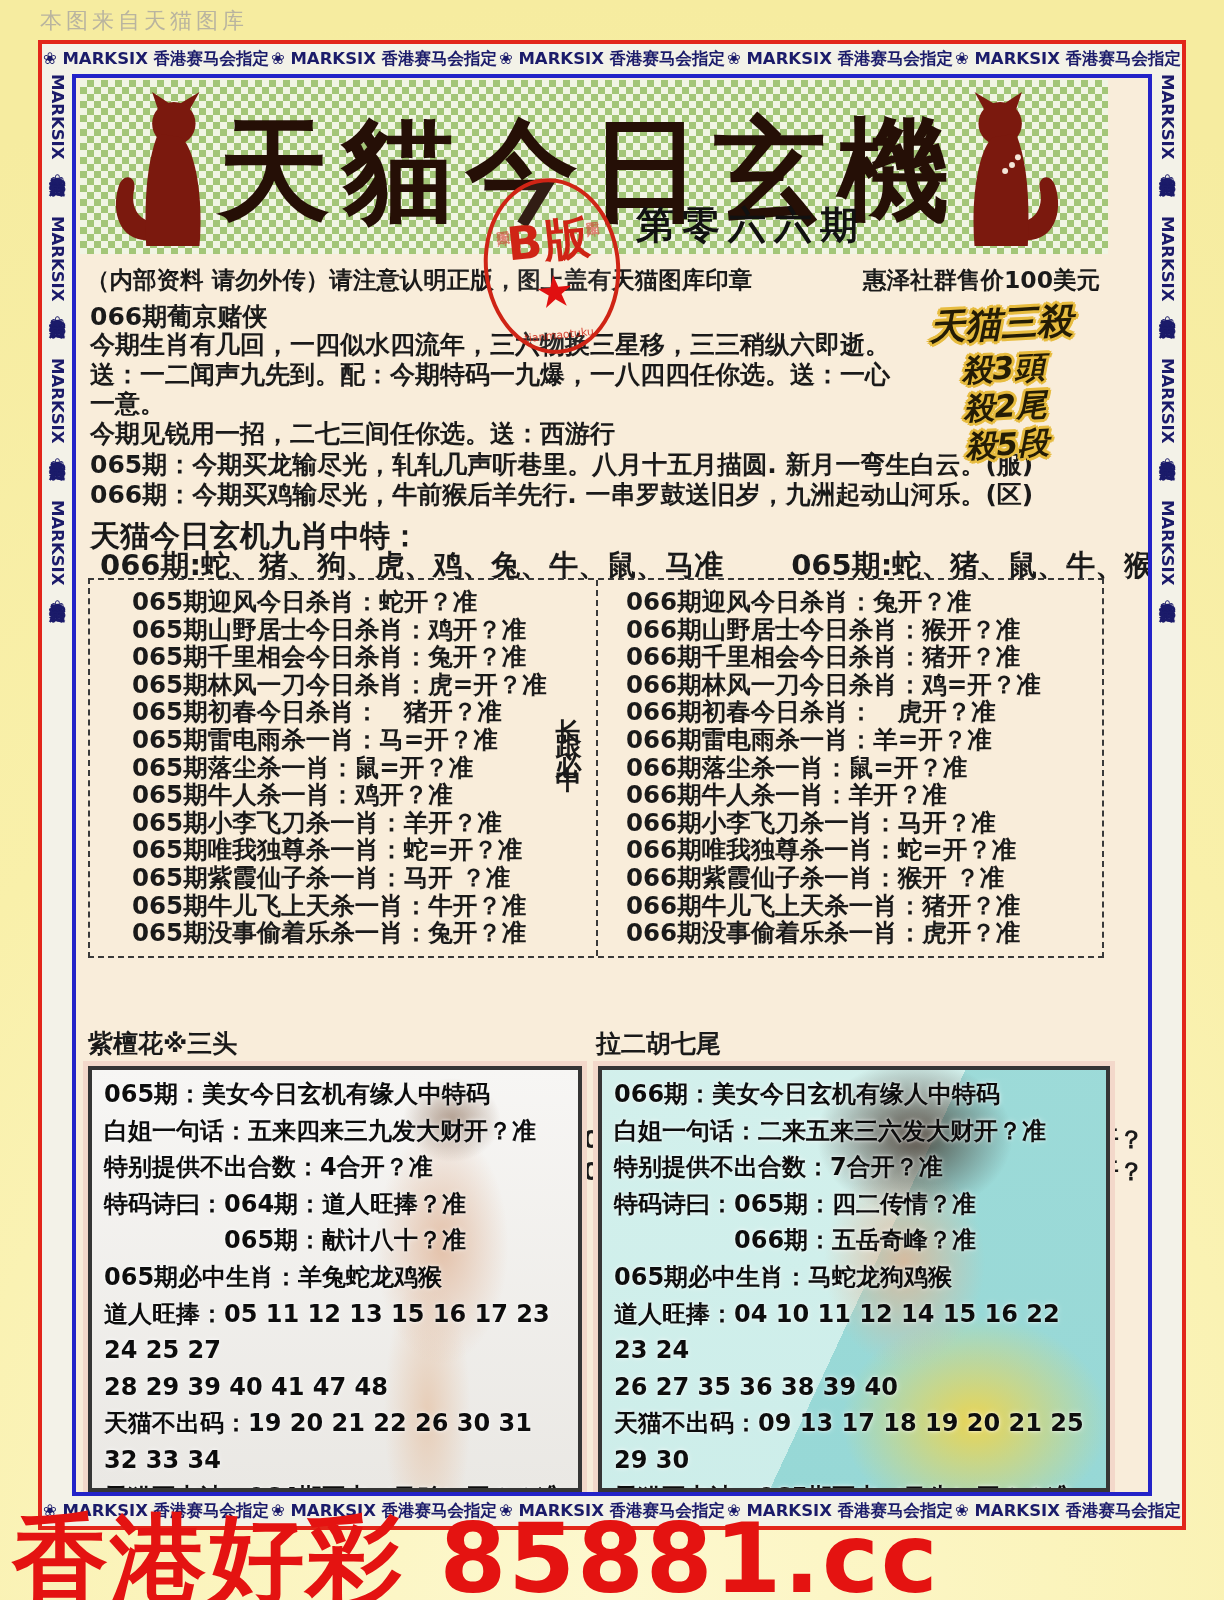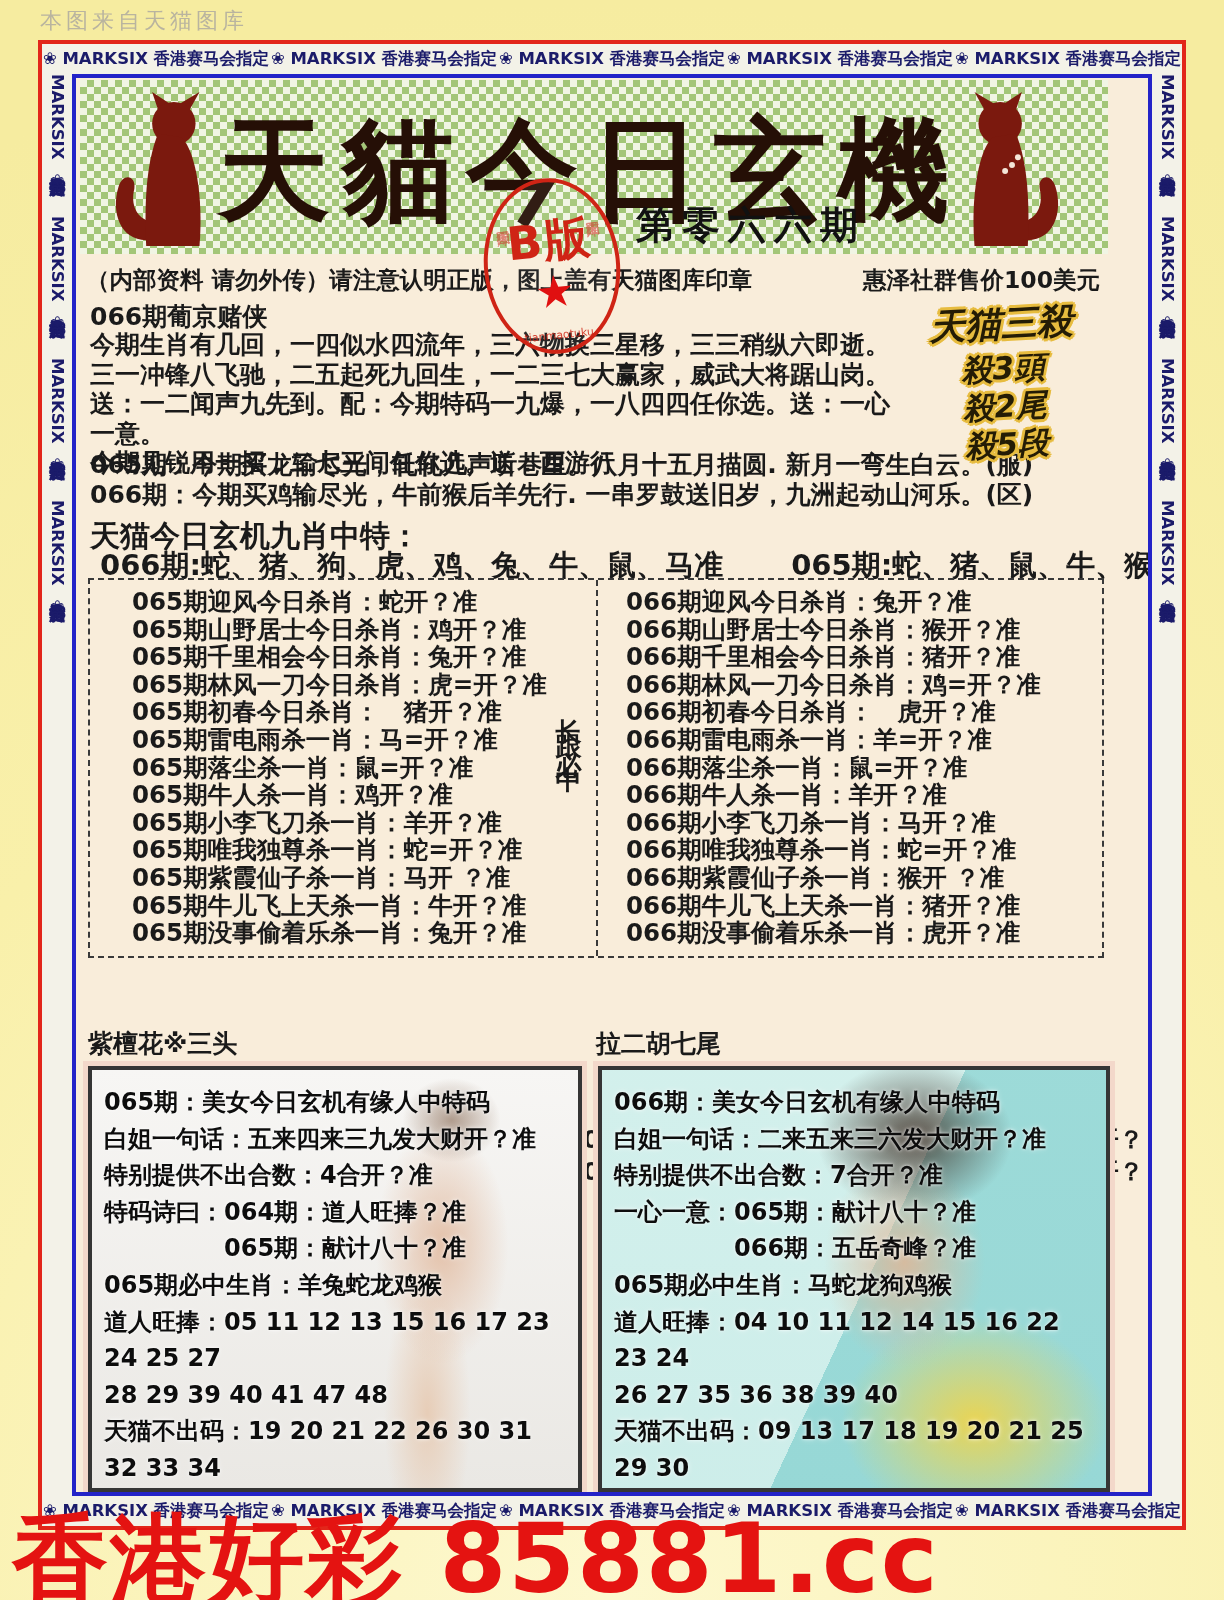--- a/index.html
+++ b/index.html
@@ -77,21 +77,21 @@
       radial-gradient(95px 170px at 72% 42%, rgba(226,188,162,.9), rgba(226,188,162,0) 70%),
       radial-gradient(60px 200px at 69% 82%, rgba(230,200,175,.85), rgba(230,200,175,0) 72%),
       linear-gradient(180deg,#f7f6f4 0%,#eae8e4 100%);}
   .card-right{left:522px;width:504px;
     background:
       radial-gradient(140px 110px at 62% 16%, rgba(58,40,30,.8), rgba(58,40,30,0) 70%),
       radial-gradient(115px 150px at 60% 46%, rgba(224,182,150,.85), rgba(224,182,150,0) 70%),
       radial-gradient(190px 150px at 74% 84%, rgba(242,212,70,.9), rgba(242,212,70,0) 70%),
       linear-gradient(115deg, rgba(210,240,236,.9) 0 52%, rgba(150,216,214,.9) 52%),
       linear-gradient(180deg,#d8f1ed,#9ed7d5);}
-  .card-lines{position:relative;padding:14px 12px 0 12px;font-size:24px;line-height:36.6px;font-weight:700;
+  .card-lines{position:relative;padding:6px 12px 0 12px;font-size:24px;line-height:36.6px;font-weight:700;
     color:#0d0d0d;white-space:pre-wrap;text-shadow:0 0 3px rgba(255,255,255,.8),0 0 6px rgba(255,255,255,.5);}
 
   .bottom-watermark{position:absolute;left:12px;top:1496px;font-size:96px;font-weight:900;color:#e41311;
     letter-spacing:2px;z-index:20;white-space:nowrap;font-family:"DejaVu Sans","Liberation Sans",sans-serif;}
 </style>
 </head>
 <body>
 
 <div class="top-watermark">本图来自天猫图库</div>
 
@@ -143,21 +143,21 @@
       <div class="stamp-side l">天猫图库</div>
       <div class="stamp-side r">天猫图库</div>
     </div>
 
     <div class="notice-row">
       <span>（内部资料 请勿外传）请注意认明正版，图上盖有天猫图库印章</span>
       <span>惠泽社群售价100美元</span>
     </div>
 
     <div class="sec main-heading">066期葡京赌侠</div>
-    <div class="sec main-lines"><div>今期生肖有几回，一四似水四流年，三六物换三星移，三三稍纵六即逝。</div><div>三一冲锋八飞驰，二五起死九回生，一二三七大赢家，威武大将踞山岗。</div><div>送：一二闻声九先到。配：今期特码一九爆，一八四四任你选。送：一心一意。</div><div>今期见锐用一招，二七三间任你选。送：西游行</div></div>
+    <div class="sec main-lines"><div>今期生肖有几回，一四似水四流年，三六物换三星移，三三稍纵六即逝。</div><div>送：一二闻声九先到。配：今期特码一九爆，一八四四任你选。送：一心一意。</div><div>今期见锐用一招，二七三间任你选。送：西游行</div></div>
     <div class="sec history-lines"><div>065期：今期买龙输尽光，轧轧几声听巷里。八月十五月描圆. 新月一弯生白云。(服)</div><div>066期：今期买鸡输尽光，牛前猴后羊先行. 一串罗鼓送旧岁，九洲起动山河乐。(区)</div></div>
 
     <div class="sankill">
       <div class="t goldline">天猫三殺</div>
       <div>
           <div class="k goldline">殺3頭</div>
           <div class="k goldline">殺2尾</div>
           <div class="k goldline">殺5段</div>
         </div>
     </div>
@@ -181,19 +181,19 @@
     </div>
     <div class="sec qiwei">
       <div>拉二胡七尾</div>
       <div><div>065期：3尾,8尾,2尾,7尾,4尾,5尾,6尾≡≡开？【准】</div><div>066期：2尾,1尾,6尾,8尾,4尾,0尾,9尾≡≡开？【准】</div></div>
     </div>
 
     <div class="card card-left">
       <div class="card-lines"><div>065期：美女今日玄机有缘人中特码</div><div>白姐一句话：五来四来三九发大财开？准</div><div>特别提供不出合数：4合开？准</div><div>特码诗曰：064期：道人旺捧？准</div><div>　　　　　065期：献计八十？准</div><div>065期必中生肖：羊兔蛇龙鸡猴</div><div>道人旺捧：05 11 12 13 15 16 17 23 24 25 27</div><div>28 29 39 40 41 47 48</div><div>天猫不出码：19 20 21 22 26 30 31 32 33 34</div><div>天猫不出波：064期不出（马鸡）开？？准</div></div>
     </div>
     <div class="card card-right">
-      <div class="card-lines"><div>066期：美女今日玄机有缘人中特码</div><div>白姐一句话：二来五来三六发大财开？准</div><div>特别提供不出合数：7合开？准</div><div>一心一意：065期：献计八十？准</div><div>　　　　　066期：五岳奇峰？准</div><div>065期必中生肖：马蛇龙狗鸡猴</div><div>道人旺捧：04 10 11 12 14 15 16 22 23 24</div><div>26 27 35 36 38 39 40</div><div>天猫不出码：09 13 17 18 19 20 21 25 29 30</div><div>天猫不出波：065期不出（马牛）开？？准</div></div>
+      <div class="card-lines"><div>066期：美女今日玄机有缘人中特码</div><div>白姐一句话：二来五来三六发大财开？准</div><div>特别提供不出合数：7合开？准</div><div>特码诗曰：065期：四二传情？准</div><div>　　　　　066期：五岳奇峰？准</div><div>065期必中生肖：马蛇龙狗鸡猴</div><div>道人旺捧：04 10 11 12 14 15 16 22 23 24</div><div>26 27 35 36 38 39 40</div><div>天猫不出码：09 13 17 18 19 20 21 25 29 30</div><div>天猫不出波：065期不出（马牛）开？？准</div></div>
     </div>
 
   </div>
 </div>
 
 <div class="bottom-watermark">香港好彩 85881.cc</div>
 
 </body></html>

